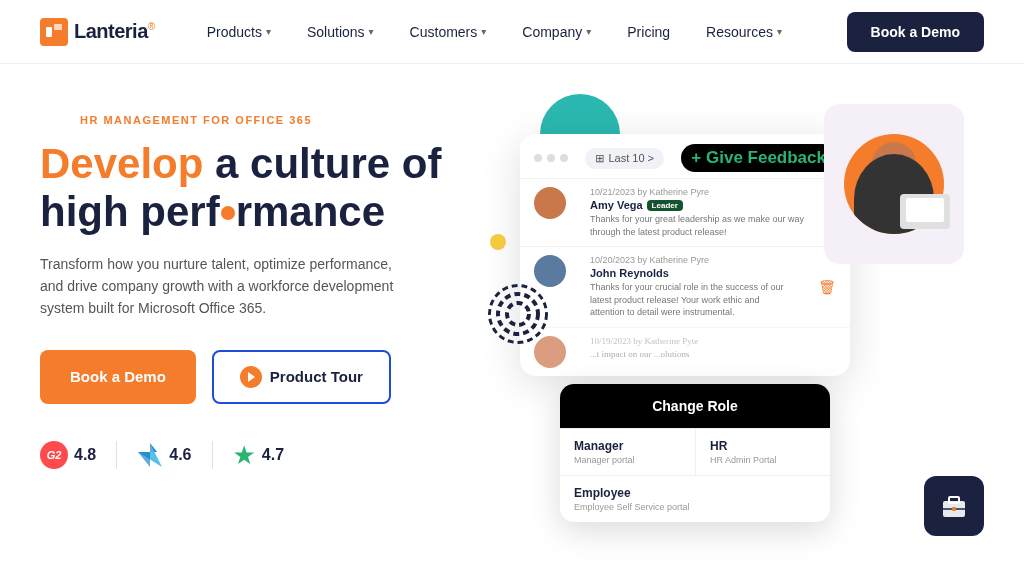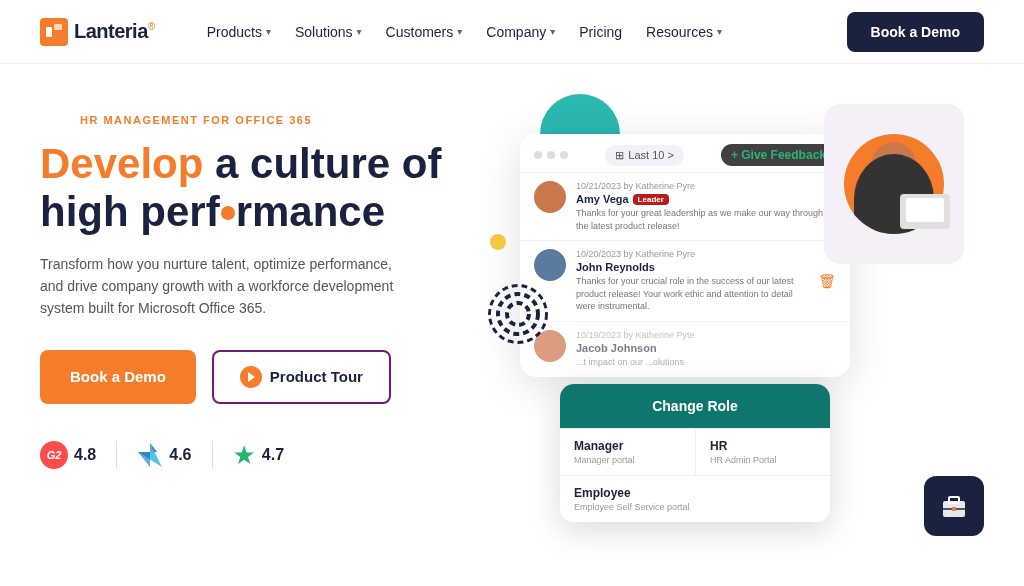--- a/index.html
+++ b/index.html
@@ -48,21 +48,21 @@
     }
     .logo-text sup {
       font-size: 10px;
       font-weight: 400;
       color: #f47c2a;
       vertical-align: super;
     }
     .nav-links {
       display: flex;
       align-items: center;
-      gap: 0;
+      gap: 12px;
       flex: 1;
     }
     .nav-item {
       display: flex;
       align-items: center;
       gap: 4px;
       padding: 8px 12px;
       font-size: 14px;
       font-weight: 500;
       color: #1a2240;
@@ -150,21 +150,21 @@
       border: none;
       padding: 16px 30px;
       border-radius: 8px;
       font-size: 15px;
       font-weight: 700;
       cursor: pointer;
     }
     .btn-tour {
       background: #fff;
       color: #1a2240;
-      border: 2px solid #701a75;
+      border: 2px solid #1d4ed8;
       padding: 14px 26px;
       border-radius: 8px;
       font-size: 15px;
       font-weight: 600;
       cursor: pointer;
       display: flex;
       align-items: center;
       gap: 8px;
     }
     .btn-tour .play-icon {
@@ -314,32 +314,32 @@
       border-radius: 20px;
       padding: 4px 10px;
       font-size: 11px;
       color: #555;
       cursor: pointer;
       display: flex;
       align-items: center;
       gap: 4px;
     }
     .card-feedback-btn {
-      background: #404040;
+      background: #000000;
       border: none;
       border-radius: 20px;
       padding: 4px 10px;
-      font-size: 12px;
+      font-size: 17px;
       color: #2ab473;
       font-weight: 600;
       cursor: pointer;
     }
     .feedback-entry {
       display: flex;
-      gap: 10px;
+      gap: 24px;
       padding: 8px 14px;
       border-top: 1px solid #f0f0f0;
     }
     .feedback-av-placeholder {
       width: 32px;
       height: 32px;
       border-radius: 50%;
       flex-shrink: 0;
     }
     .feedback-content { flex: 1; }
@@ -350,21 +350,21 @@
     }
     .feedback-name {
       font-size: 11px;
       font-weight: 700;
       color: #1a2240;
       display: flex;
       align-items: center;
       gap: 4px;
     }
     .leader-badge {
-      background: #b91c1c;
+      background: #14532d;
       color: #fff;
       font-size: 8px;
       padding: 1px 5px;
       border-radius: 4px;
       font-weight: 600;
     }
     .feedback-text {
       font-size: 9px;
       color: #777;
       line-height: 1.4;
@@ -383,21 +383,21 @@
       left: 100px;
       top: 280px;
       width: 270px;
       background: #fff;
       border-radius: 14px;
       box-shadow: 0 8px 32px rgba(0,0,0,0.15);
       z-index: 5;
       overflow: hidden;
     }
     .role-change-btn {
-      background: #0f766e;
+      background: #000000;
       color: #fff;
       width: 100%;
       border: none;
       padding: 14px;
       font-size: 14px;
       font-weight: 700;
       cursor: pointer;
       text-align: center;
     }
     .role-options {
@@ -640,28 +640,25 @@
             <span>10/20/2023</span> <span>by Katherine Pyre</span>
           </div>
           <div class="feedback-name">
             <span>John Reynolds</span>
           </div>
           <div class="feedback-text">Thanks for your crucial role in the success of our latest product release! Your work ethic and attention to detail were instrumental.</div>
         </div>
         <span class="feedback-trash">🗑</span>
       </div>
 
-      <div class="feedback-entry" style="opacity:0.6;">
+      <div class="feedback-entry" style="opacity:0.6;font-family:Liberation Serif, serif;">
         <div class="feedback-av-placeholder" style="background: #c45a2a; border-radius:50%;"></div>
         <div class="feedback-content">
           <div class="feedback-meta">
             <span>10/19/2023</span> <span>by Katherine Pyte</span>
-          </div>
-          <div class="feedback-name">
-            <span>Jacob Johnson</span>
           </div>
           <div class="feedback-text">...t impact on our ...olutions</div>
         </div>
       </div>
     </div>
 
     <div class="role-card">
       <button class="role-change-btn">Change Role</button>
       <div class="role-options">
         <div class="role-option">

